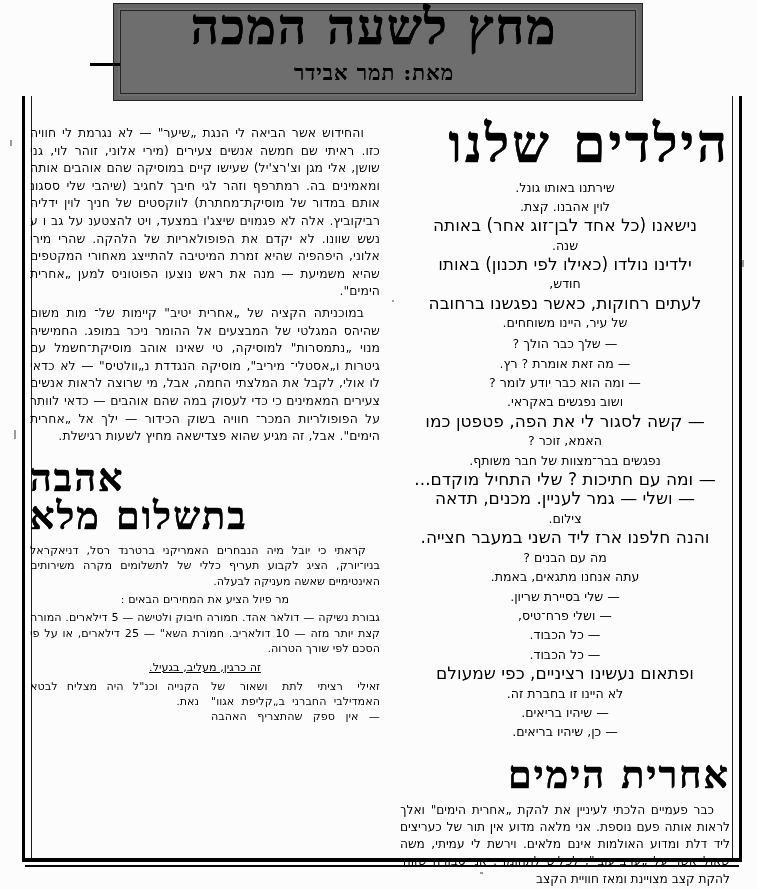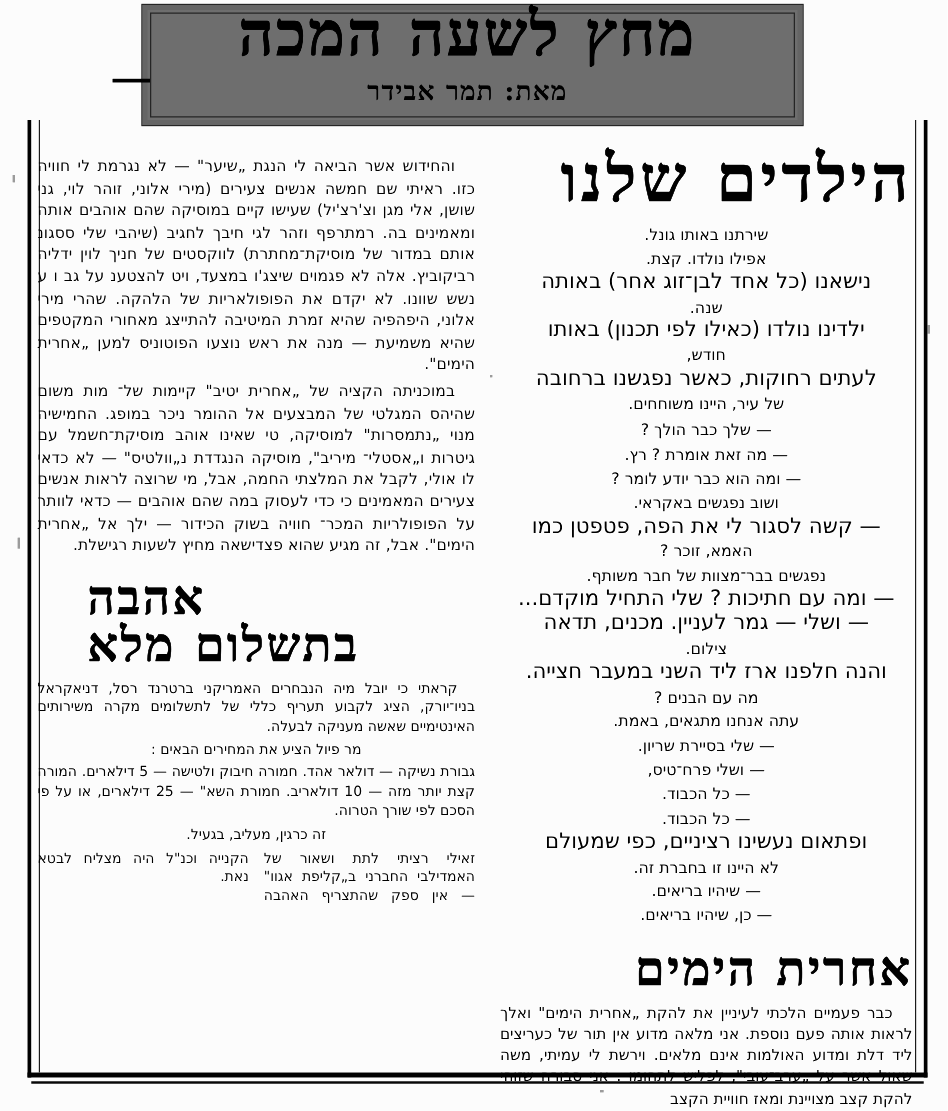--- a/index.html
+++ b/index.html
@@ -117,21 +117,21 @@
   </div>
 
   <div class="cols">
 
     <div class="col col-right">
 
       <h2 class="sec sec-hilda">הילדים שלנו</h2>
 
       <div class="poem">
         <div>שירתנו באותו גונל.</div>
-        <div>אפילו נולדו. קצת.</div>
+        <div>לוין אהבנו. קצת.</div>
         <div class="rj">נישאנו (כל אחד לבן־זוג אחר) באותה</div>
         <div>שנה.</div>
         <div class="rj">ילדינו נולדו (כאילו לפי תכנון) באותו</div>
         <div>חודש,</div>
         <div class="rj">לעתים רחוקות, כאשר נפגשנו ברחובה</div>
         <div>של עיר, היינו משוחחים.</div>
       </div>
 
       <div class="dlg" style="margin-top:2px;">
         <div>— שלך כבר הולך ?</div>
@@ -171,28 +171,28 @@
 
     </div>
 
     <div class="col col-left">
 
       <div class="bodytext" style="padding-top:24px;">
         <p class="ind">והחידוש אשר הביאה לי הנגת „שיער" — לא נגרמת לי חוויה כזו. ראיתי שם חמשה אנשים צעירים (מירי אלוני, זוהר לוי, גני שושן, אלי מגן וצ'רצ'יל) שעישו קיים במוסיקה שהם אוהבים אותה ומאמינים בה. רמתרפף וזהר לגי חיבך לחגיב (שיהבי שלי ססגונ אותם במדור של מוסיקת־מחתרת) לווקסטים של חניך לוין ידליה רביקוביץ. אלה לא פגמוים שיצג'ו במצעד, ויט להצטענ על גב ו ע נשש שוונו. לא יקדם את הפופולאריות של הלהקה. שהרי מירי אלוני, היפהפיה שהיא זמרת המיטיבה להתייצג מאחורי המקטפים שהיא משמיעת — מנה את ראש נוצעו הפוטוניס למען „אחרית הימים".</p>
         <p class="ind">במוכניתה הקציה של „אחרית יטיב" קיימות של־ מות משום שהיהס המגלטי של המבצעים אל ההומר ניכר במופג. החמישיה מנוי „נתמסרות" למוסיקה, טי שאינו אוהב מוסיקת־חשמל עם גיטרות ו„אסטלי־ מיריב", מוסיקה הנגדדת נ„וולטיס" — לא כדאי לו אולי, לקבל את המלצתי החמה, אבל, מי שרוצה לראות אנשים צעירים המאמינים כי כדי לעסוק במה שהם אוהבים — כדאי לוותר על הפופולריות המכר־ חוויה בשוק הכידור — ילך אל „אחרית הימים". אבל, זה מגיע שהוא פצדישאה מחיץ לשעות רגישלת.</p>
       </div>
 
-      <h2 class="sec sec-ahava" style="white-space:pre-line;margin-left:40px;">אהבה
+      <h2 class="sec sec-ahava" style="white-space:pre-line;">אהבה
 בתשלום מלא</h2>
 
       <div class="singlewide">
         <p class="lead-in">קראתי כי יובל מיה הנבחרים האמריקני ברטרנד רסל, דניאקראל בניו־יורק, הציג לקבוע תעריף כללי של לתשלומים מקרה משירותים האינטימיים שאשה מעניקה לבעלה.</p>
         <p style="text-align:center;">מר פיול הציע את המחירים הבאים :</p>
         <p>גבורת נשיקה — דולאר אהד. חמורה חיבוק ולטישה — 5 דילארים. המורה קצת יותר מזה — 10 דולאריב. חמורת השא" — 25 דילארים, או על פי הסכם לפי שורך הטרוה.</p>
-        <p style="text-align:center;">זה כרגין, מעליב, בגעיל.</p>
+        <p style="text-align:center;text-decoration:underline;">זה כרגין, מעליב, בגעיל.</p>
       </div>
 
       <div class="twoup" style="margin-top:4px;">
         <p>זאילי רציתי לתת ושאור של האמדילבי החברני ב„קליפת אגוו" — אין ספק שהתצריף האהבה הקנייה וכנ"ל היה מצליח לבטא נאת.</p>
       </div>
 
     </div>
 
   </div>
 

